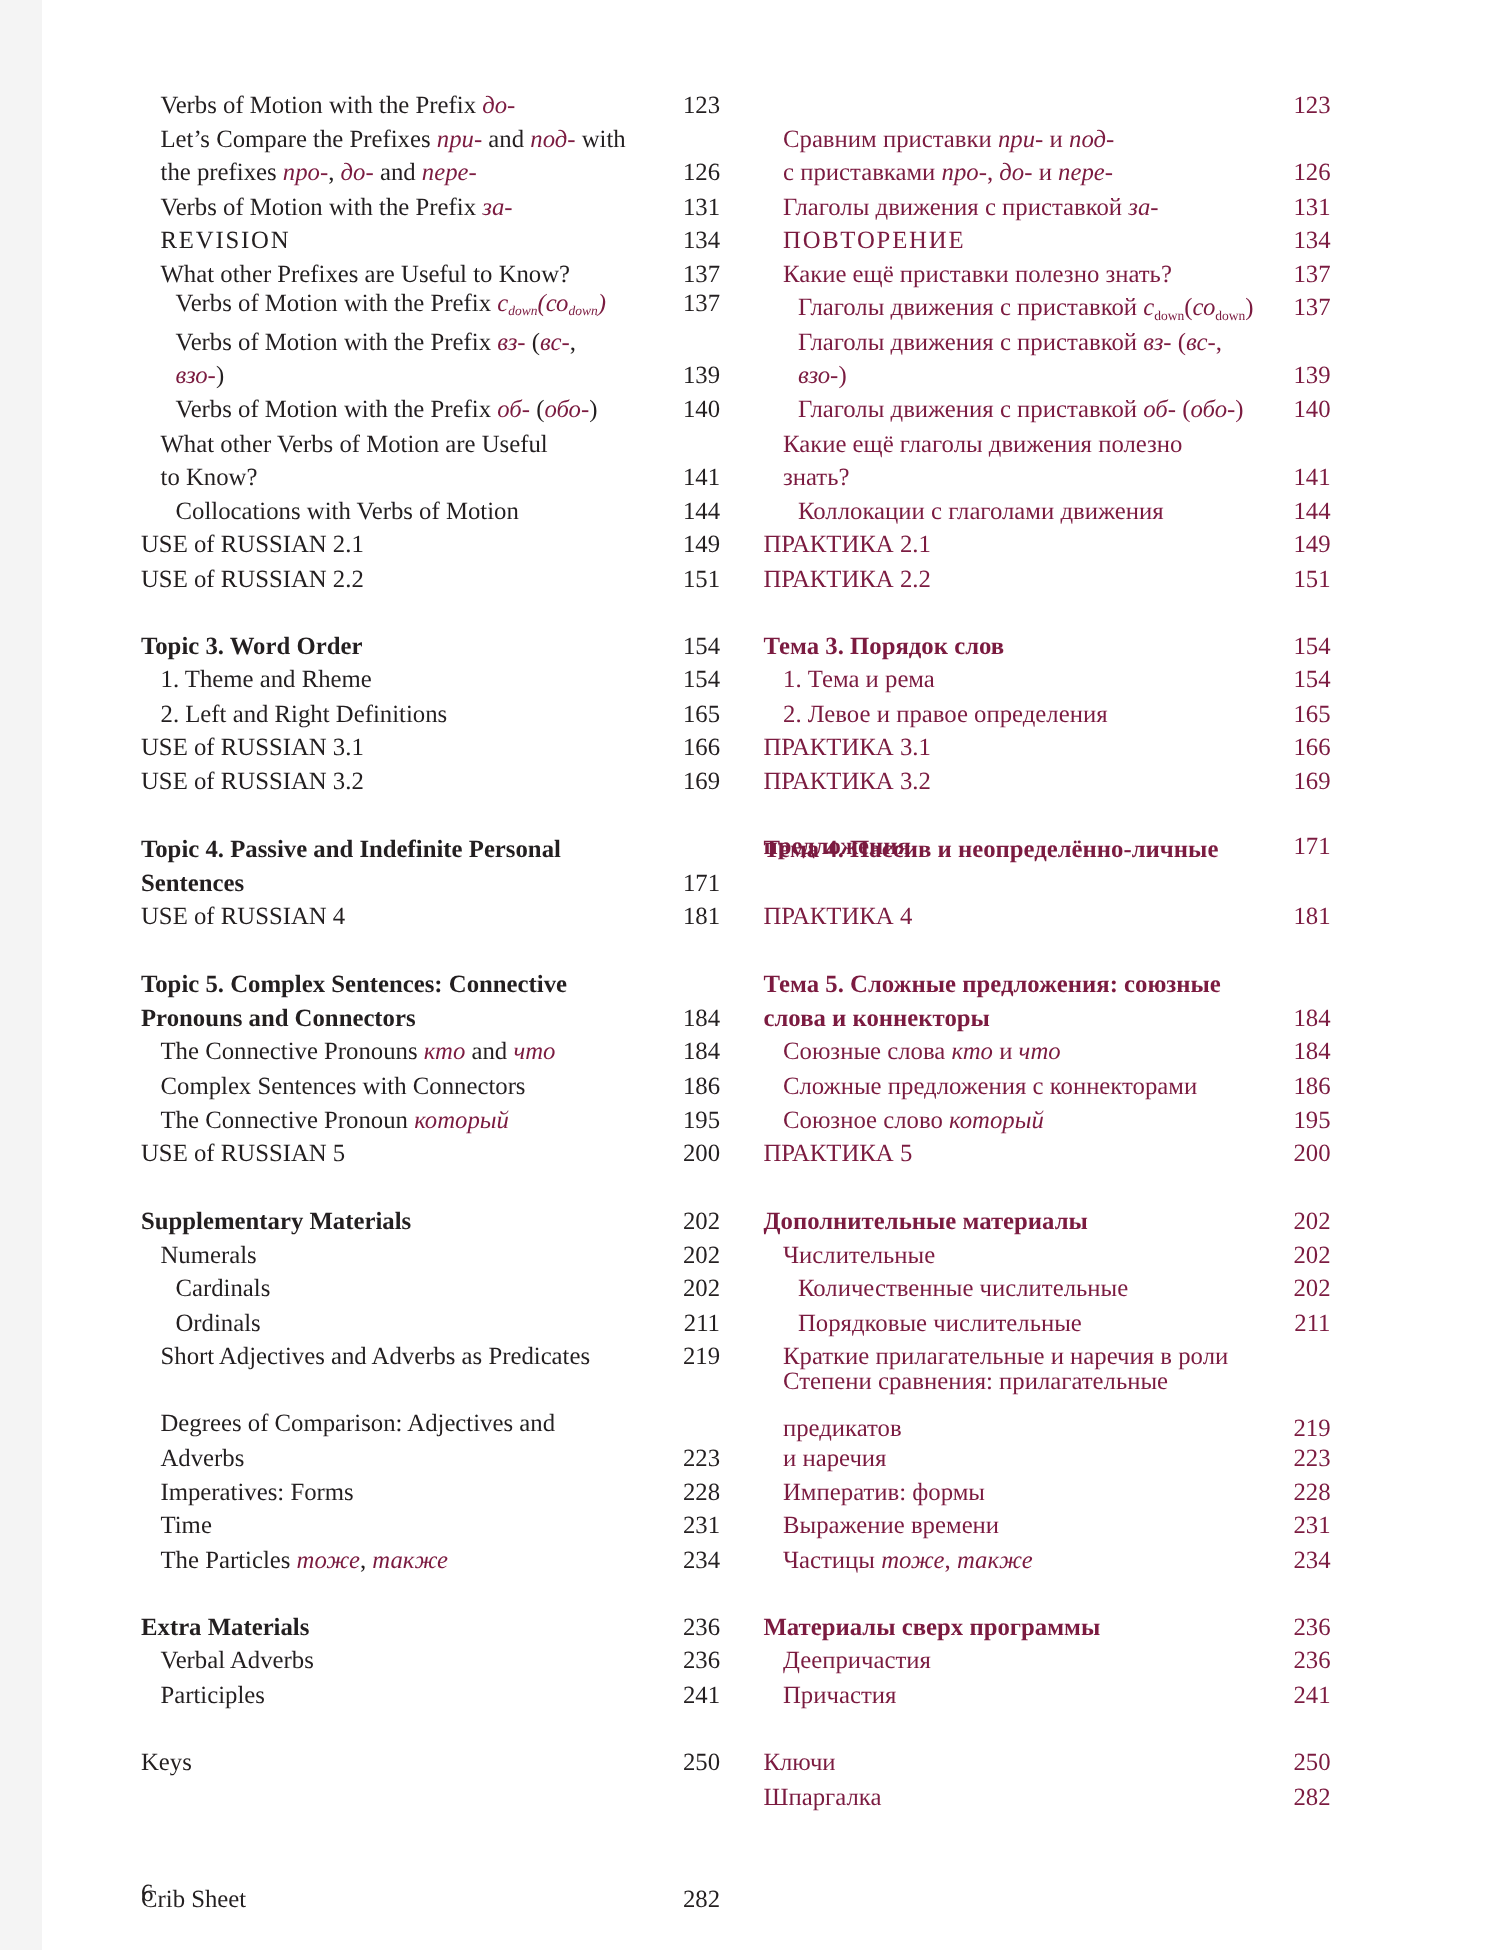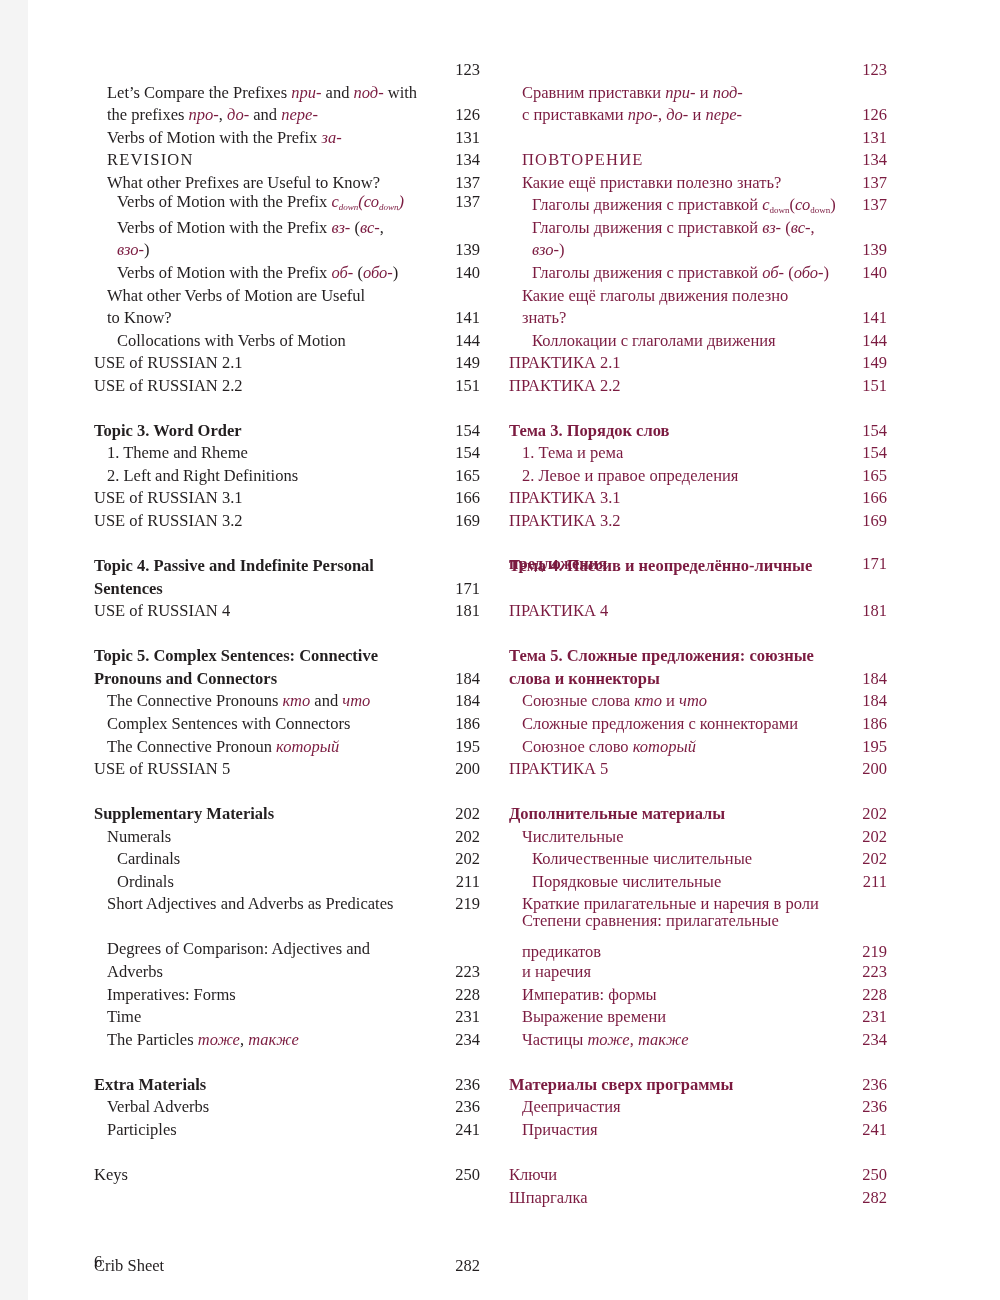--- a/index.html
+++ b/index.html
@@ -30,20 +30,21 @@
   .page-number { position: absolute; left: 94px; top: 1252px; font-size: 16.5px; color: #231f20;
     font-family: "Liberation Serif", "DejaVu Serif", serif; }
 </style>
 </head>
 <body>
 
 <div class="left-strip"></div>
 
 <div class="col col-en">
     <div class="row l1" style="top: 59px;">
+      <span class="t"><span class="">Verbs of Motion with the Prefix </span><span class="it">до-</span></span>
       <span class="p">123</span>
     </div>
     <div class="row l1" style="top: 81.55px;">
       <span class="t"><span class="">Let’s Compare the Prefixes </span><span class="it">при-</span><span class=""> and </span><span class="it">под-</span><span class=""> with</span></span>
     </div>
     <div class="row l1" style="top: 104.1px;">
       <span class="t"><span class="">the prefixes </span><span class="it">про-</span><span class="">, </span><span class="it">до-</span><span class=""> and </span><span class="it">пере-</span></span>
       <span class="p">126</span>
     </div>
     <div class="row l1" style="top: 126.65px;">
@@ -211,20 +212,21 @@
       <span class="p">123</span>
     </div>
     <div class="row l1" style="top: 81.55px;">
       <span class="t"><span class="">Сравним приставки </span><span class="it">при-</span><span class=""> и </span><span class="it">под-</span></span>
     </div>
     <div class="row l1" style="top: 104.1px;">
       <span class="t"><span class="">с приставками </span><span class="it">про-</span><span class="">, </span><span class="it">до-</span><span class=""> и </span><span class="it">пере-</span></span>
       <span class="p">126</span>
     </div>
     <div class="row l1" style="top: 126.65px;">
+      <span class="t"><span class="">Глаголы движения с приставкой </span><span class="it">за-</span></span>
       <span class="p">131</span>
     </div>
     <div class="row l1 caps" style="top: 149.2px;">
       <span class="t"><span class="">ПОВТОРЕНИЕ</span></span>
       <span class="p">134</span>
     </div>
     <div class="row l1" style="top: 171.75px;">
       <span class="t"><span class="">Какие ещё приставки полезно знать?</span></span>
       <span class="p">137</span>
     </div>

